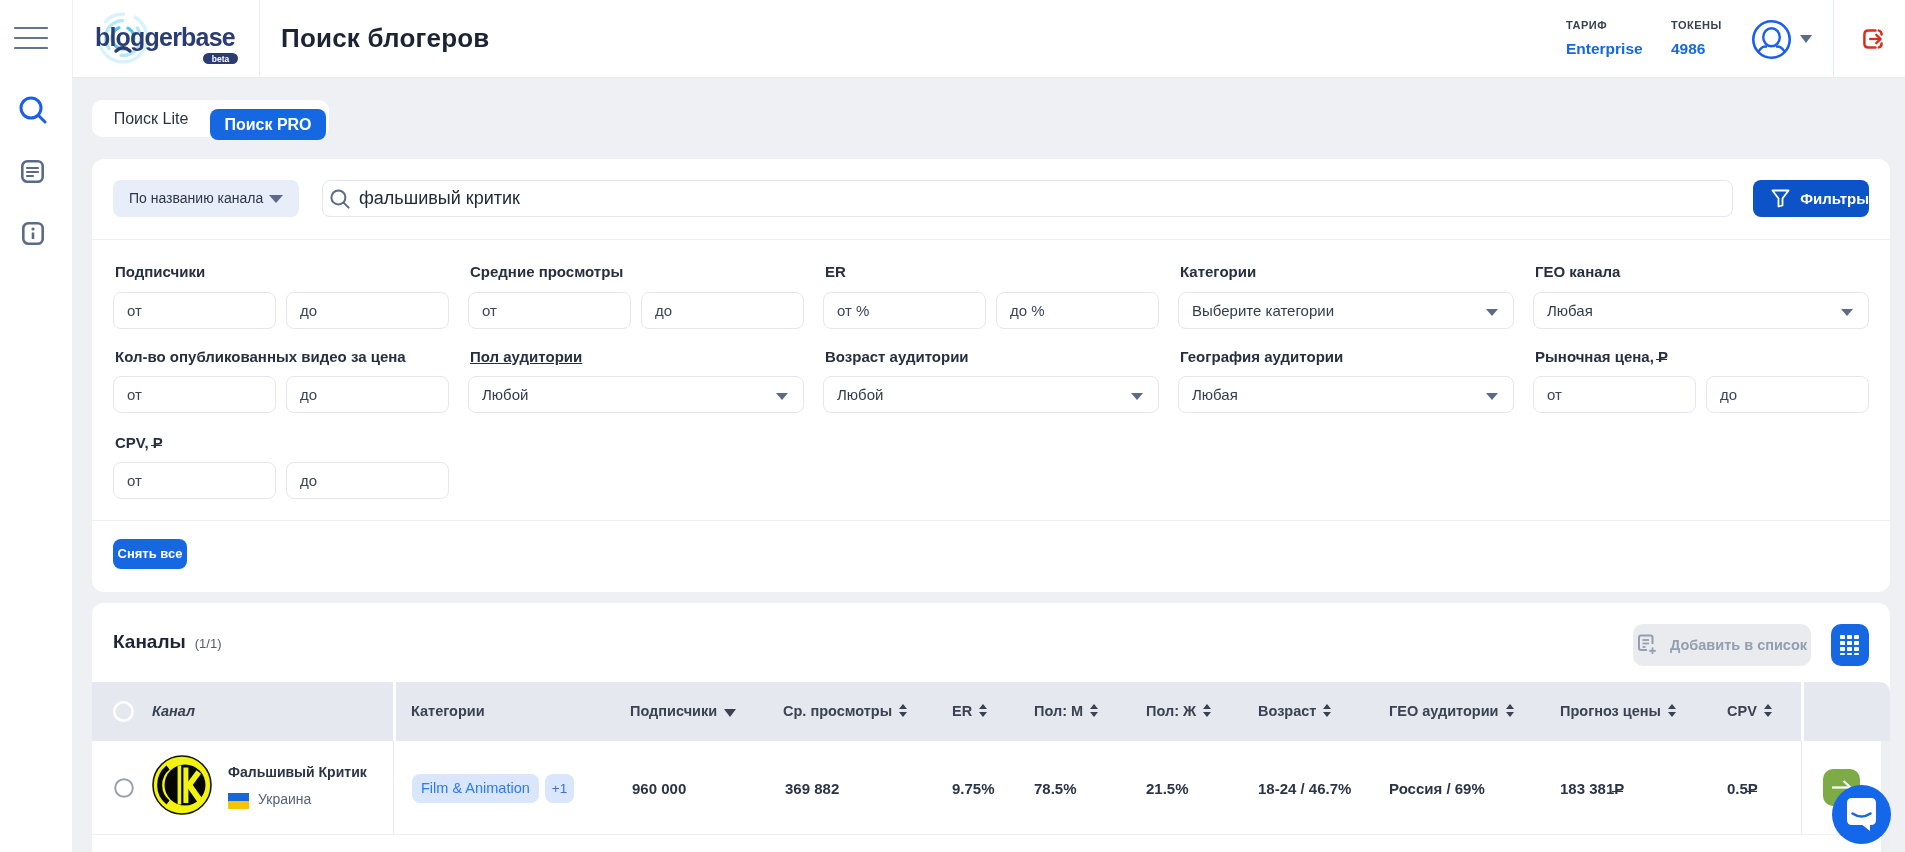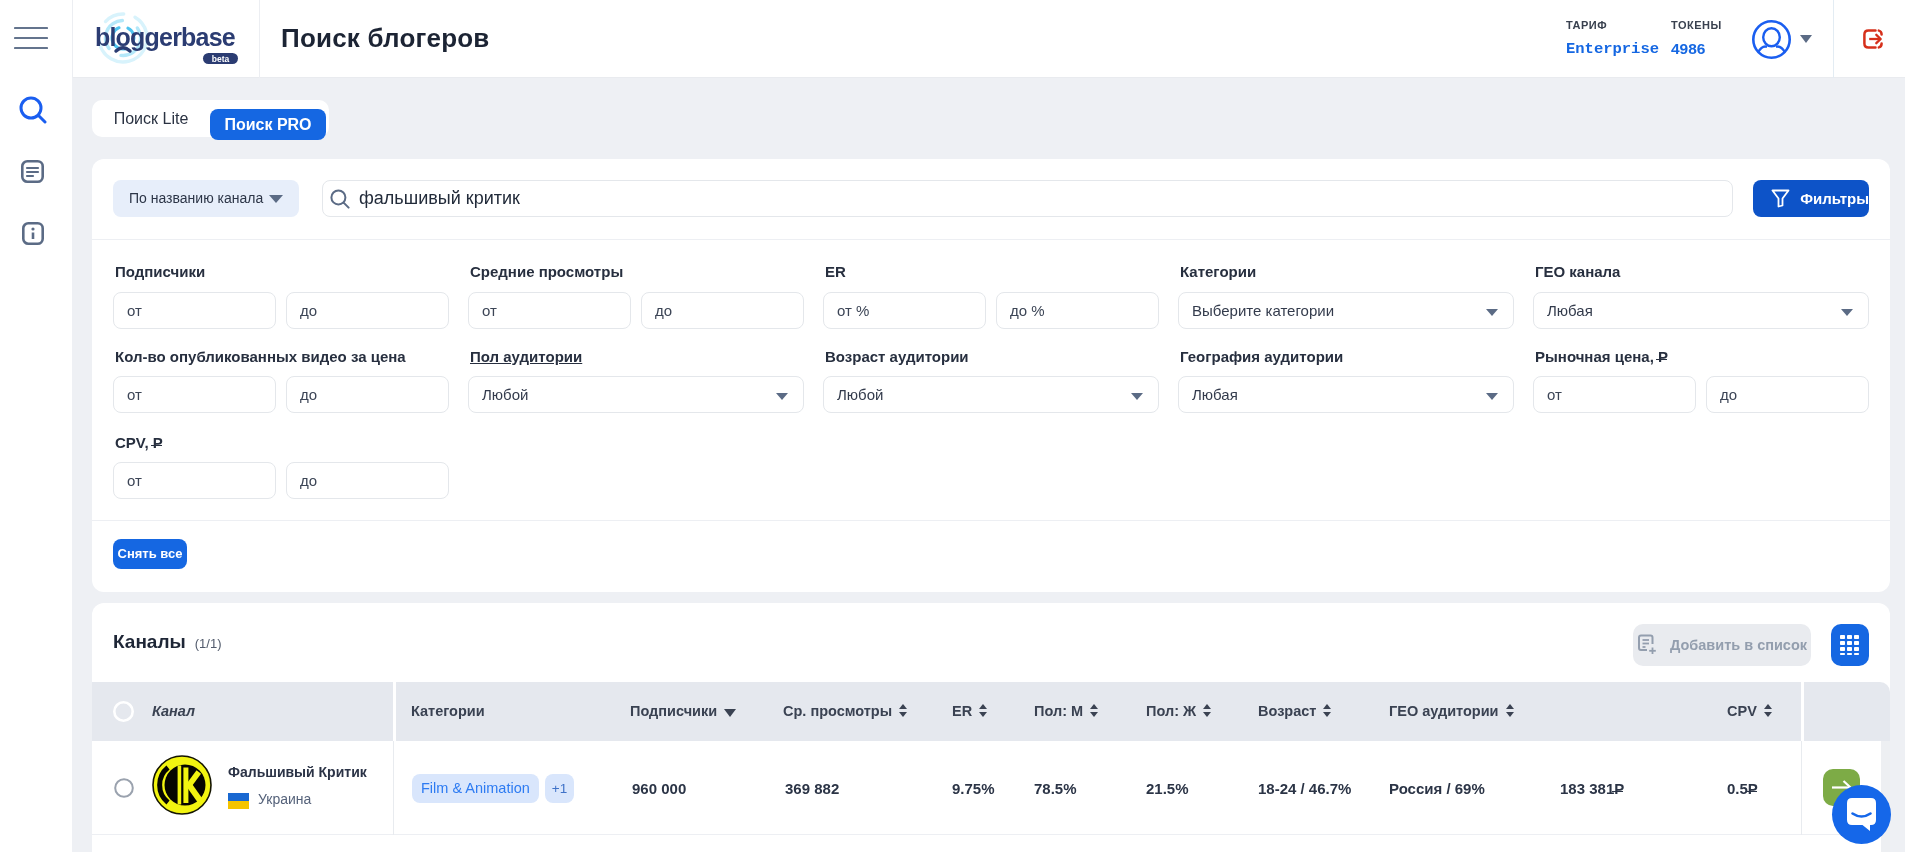--- a/index.html
+++ b/index.html
@@ -91,21 +91,21 @@
         <circle cx="36" cy="30" r="11" stroke="#4fc3ee" stroke-width="3" stroke-dasharray="17 9 16 10" transform="rotate(160 36 30)"></circle>
       </g>
       <text x="8" y="38" font-family="Liberation Sans, sans-serif" font-size="25" font-weight="bold" fill="#2b3c72" letter-spacing="-0.8">bloggerbase</text>
       <path d="M29 43 Q36 36.5 43 43" fill="none" stroke="#2b3c72" stroke-width="3.4" stroke-linecap="round"></path>
       <rect x="116" y="45" width="35" height="11" rx="5.5" fill="#2b3c72"></rect>
       <text x="133.5" y="53.5" text-anchor="middle" font-family="Liberation Sans, sans-serif" font-size="8.5" font-weight="bold" fill="#fff">beta</text>
     </svg>
   </div>
   <div id="title">Поиск блогеров</div>
   <div class="abs hlabel" style="left:1566px;top:19px;">ТАРИФ</div>
-  <div class="abs hval" style="left:1566px;top:40px;font-family:Liberation Mono, monospace;">Enterprise</div>
+  <div class="abs hval" style="left:1566px;top:40px;">Enterprise</div>
   <div class="abs hlabel" style="left:1671px;top:19px;">ТОКЕНЫ</div>
   <div class="abs hval" style="left:1671px;top:40px;">4986</div>
   <svg class="abs" style="left:1752px;top:20px;" width="39" height="39" viewBox="0 0 39 39">
     <circle cx="19.5" cy="19.5" r="18.2" fill="none" stroke="#1a5ef0" stroke-width="2.6"></circle>
     <path d="M11.2 17.3 a8.3 9 0 1 1 16.6 0 a8.3 9 0 1 1 -16.6 0" fill="none" stroke="#1a5ef0" stroke-width="2.4"></path>
     <path d="M6 32.5 Q10 25.2 15 26.8 M33 32.5 Q29 25.2 24 26.8" fill="none" stroke="#1a5ef0" stroke-width="2.4"></path>
   </svg>
   <div class="abs" style="left:1800px;top:35px;width:0;height:0;border-left:6.5px solid transparent;border-right:6.5px solid transparent;border-top:8px solid #5b6b85;"></div>
   <div id="hdivider"></div>
   <svg class="abs" style="left:1862px;top:28px;" width="22" height="22" viewBox="0 0 22 22">
@@ -220,20 +220,24 @@
         </svg></span></div>
   <div class="th" style="left:1054px;">Пол: Ж<span class="sort"><svg width="8" height="13" viewBox="0 0 8 13">
           <path d="M0 5 L4 0 L8 5 Z" fill="#3a4252"></path>
           <path d="M0 8 L4 13 L8 8 Z" fill="#3a4252"></path>
         </svg></span></div>
   <div class="th" style="left:1166px;">Возраст<span class="sort"><svg width="8" height="13" viewBox="0 0 8 13">
           <path d="M0 5 L4 0 L8 5 Z" fill="#3a4252"></path>
           <path d="M0 8 L4 13 L8 8 Z" fill="#3a4252"></path>
         </svg></span></div>
   <div class="th" style="left:1297px;">ГЕО аудитории<span class="sort"><svg width="8" height="13" viewBox="0 0 8 13">
+          <path d="M0 5 L4 0 L8 5 Z" fill="#3a4252"></path>
+          <path d="M0 8 L4 13 L8 8 Z" fill="#3a4252"></path>
+        </svg></span></div>
+  <div class="th" style="left:1468px;">Прогноз цены<span class="sort"><svg width="8" height="13" viewBox="0 0 8 13">
           <path d="M0 5 L4 0 L8 5 Z" fill="#3a4252"></path>
           <path d="M0 8 L4 13 L8 8 Z" fill="#3a4252"></path>
         </svg></span></div>
   <div class="th" style="left:1635px;">CPV<span class="sort"><svg width="8" height="13" viewBox="0 0 8 13">
           <path d="M0 5 L4 0 L8 5 Z" fill="#3a4252"></path>
           <path d="M0 8 L4 13 L8 8 Z" fill="#3a4252"></path>
         </svg></span></div>
   <div id="trow">
     <div class="vline" style="left:301px;"></div>
     <div class="vline" style="left:1709px;"></div>

